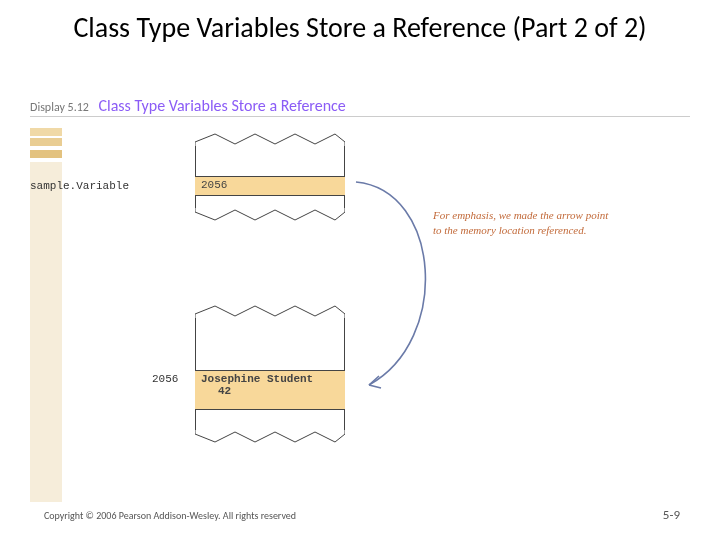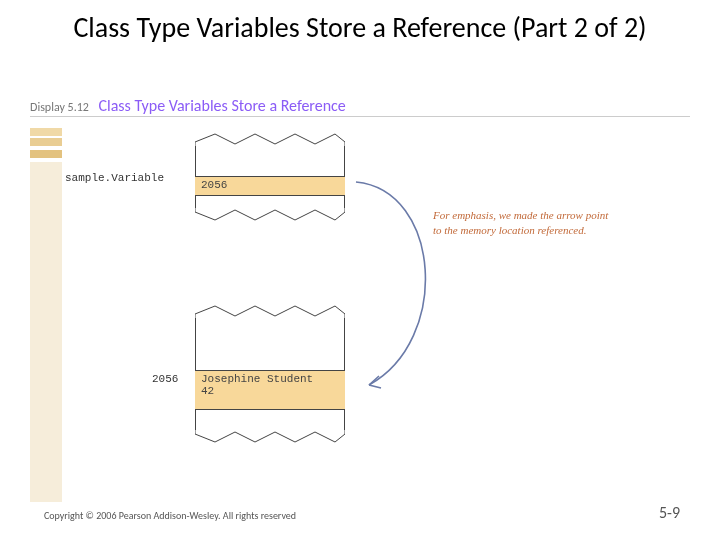--- a/index.html
+++ b/index.html
@@ -12,38 +12,38 @@
   .hr { position: absolute; top: 116px; left: 30px; right: 30px; height: 1px; background: #ccc; }
   .side-stripes { position: absolute; top: 128px; left: 30px; width: 32px; height: 380px; }
   .side-stripes .stripe { position: absolute; left: 0; width: 32px; height: 8px; background: #f0d9a7; }
   .side-stripes .s1 { top: 0; }
   .side-stripes .s2 { top: 10px; background: #e9cd93; }
   .side-stripes .s3 { top: 22px; background: #e3c27f; height: 8px; }
   .side-stripes .s4 { top: 34px; background: #dcb76b; height: 340px; opacity: .25; }
   .diagram { position: absolute; top: 128px; left: 75px; width: 560px; height: 355px; }
   .mem { position: absolute; width: 150px; background: #fff; }
   .mem.m1 { top: 4px; left: 120px; height: 90px; }
-  .mem.m2 { top: 176px; left: 120px; height: 140px; }
+  .mem.m2 { top: 176px; left: 120px; height: 140px; font-weight: bold; }
   .torn-top, .torn-bottom { position: absolute; left: 0; right: 0; height: 14px; }
   .torn-top { top: 0; }
   .torn-bottom { bottom: 0; }
   .torn-top svg, .torn-bottom svg { display: block; }
   .mem-sides { position: absolute; left: 0; right: 0; top: 14px; bottom: 14px; border-left: 1px solid #444; border-right: 1px solid #444; }
   .row { position: absolute; left: 0; right: 0; height: 20px; border-top: 1px solid #444; border-bottom: 1px solid #444; }
   .row.ref { top: 44px; background: #f8d89a; }
   .row.addr { top: 66px; background: #f8d89a; height: 40px; }
   .celltext { position: absolute; left: 6px; top: 2px; font-family: "Courier New", monospace; font-size: 11px; color: #444; }
-  .celltext.l2 { top: 14px; }
+  .celltext.l2 { top: 14px; margin-left: 17px; }
   .var-label { position: absolute; font-family: "Courier New", monospace; font-size: 11px; color: #333; }
-  .var-label.v1 { top: 44px; left: -45px; margin-left: 35px; }
+  .var-label.v1 { top: 52px; left: -45px; }
   .var-label.v2 { top: 245px; left: 77px; }
   .arrow { position: absolute; top: 32px; left: 276px; width: 120px; height: 240px; }
   .annotation { position: absolute; top: 80px; left: 358px; width: 180px; font-family: Liberation Serif, serif; font-style: italic; font-size: 11px; line-height: 1.35; color: #c26a3a; }
   .footer-left { position: absolute; bottom: 18px; left: 44px; font-size: 10px; color: #555; }
-  .footer-right { position: absolute; bottom: 18px; right: 40px; font-size: 16px; color: #555; margin-left: 12px; }
+  .footer-right { position: absolute; bottom: 18px; right: 40px; font-size: 13px; color: #555; margin-left: 12px; }
 </style>
 </head>
 <body>
 
 <div class="slide">
 
   <div class="title">Class Type Variables Store a Reference (Part 2 of 2)</div>
 
   <div class="display-bar">
     <span class="display-label">Display 5.12</span>

